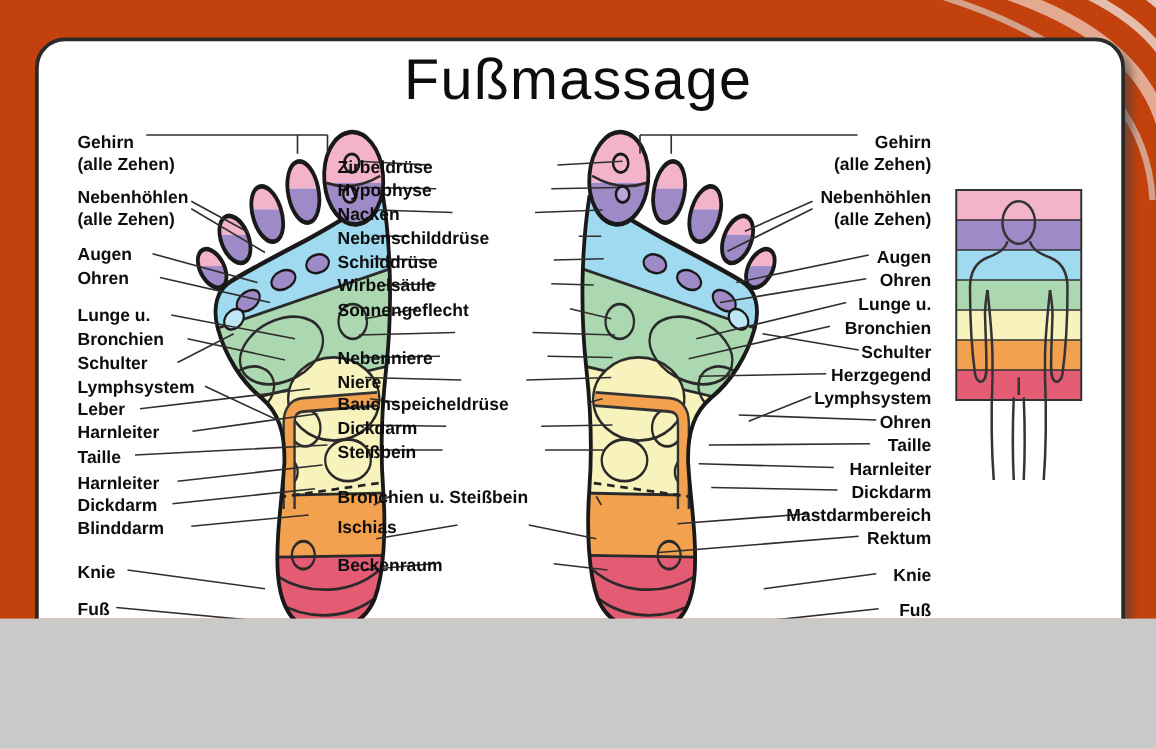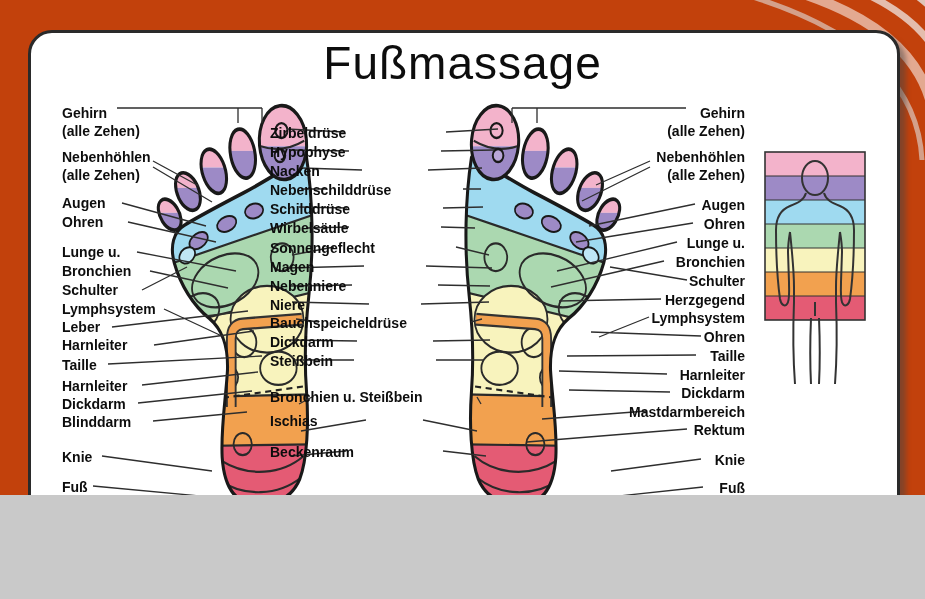--- a/index.html
+++ b/index.html
@@ -222,21 +222,20 @@
   <div class="lbl l-col" style="top:448px">Knie</div>
   <div class="lbl l-col" style="top:478px">Fuß</div>
 
   <div class="lbl c-col" style="top:124px">Zirbeldrüse</div>
   <div class="lbl c-col" style="top:143px">Hypophyse</div>
   <div class="lbl c-col" style="top:162px">Nacken</div>
   <div class="lbl c-col" style="top:181px">Nebenschilddrüse</div>
   <div class="lbl c-col" style="top:200px">Schilddrüse</div>
   <div class="lbl c-col" style="top:219px">Wirbelsäule</div>
   <div class="lbl c-col" style="top:239px">Sonnengeflecht</div>
-  <div class="lbl c-col" style="top:258px">Magen</div>
   <div class="lbl c-col" style="top:277px">Nebenniere</div>
   <div class="lbl c-col" style="top:296px">Niere</div>
   <div class="lbl c-col" style="top:314px">Bauchspeicheldrüse</div>
   <div class="lbl c-col" style="top:333px">Dickdarm</div>
   <div class="lbl c-col" style="top:352px">Steißbein</div>
   <div class="lbl c-col" style="top:388px">Bronchien u. Steißbein</div>
   <div class="lbl c-col" style="top:412px">Ischias</div>
   <div class="lbl c-col" style="top:443px">Beckenraum</div>
 
   <div class="lbl r-col" style="top:104px">Gehirn

